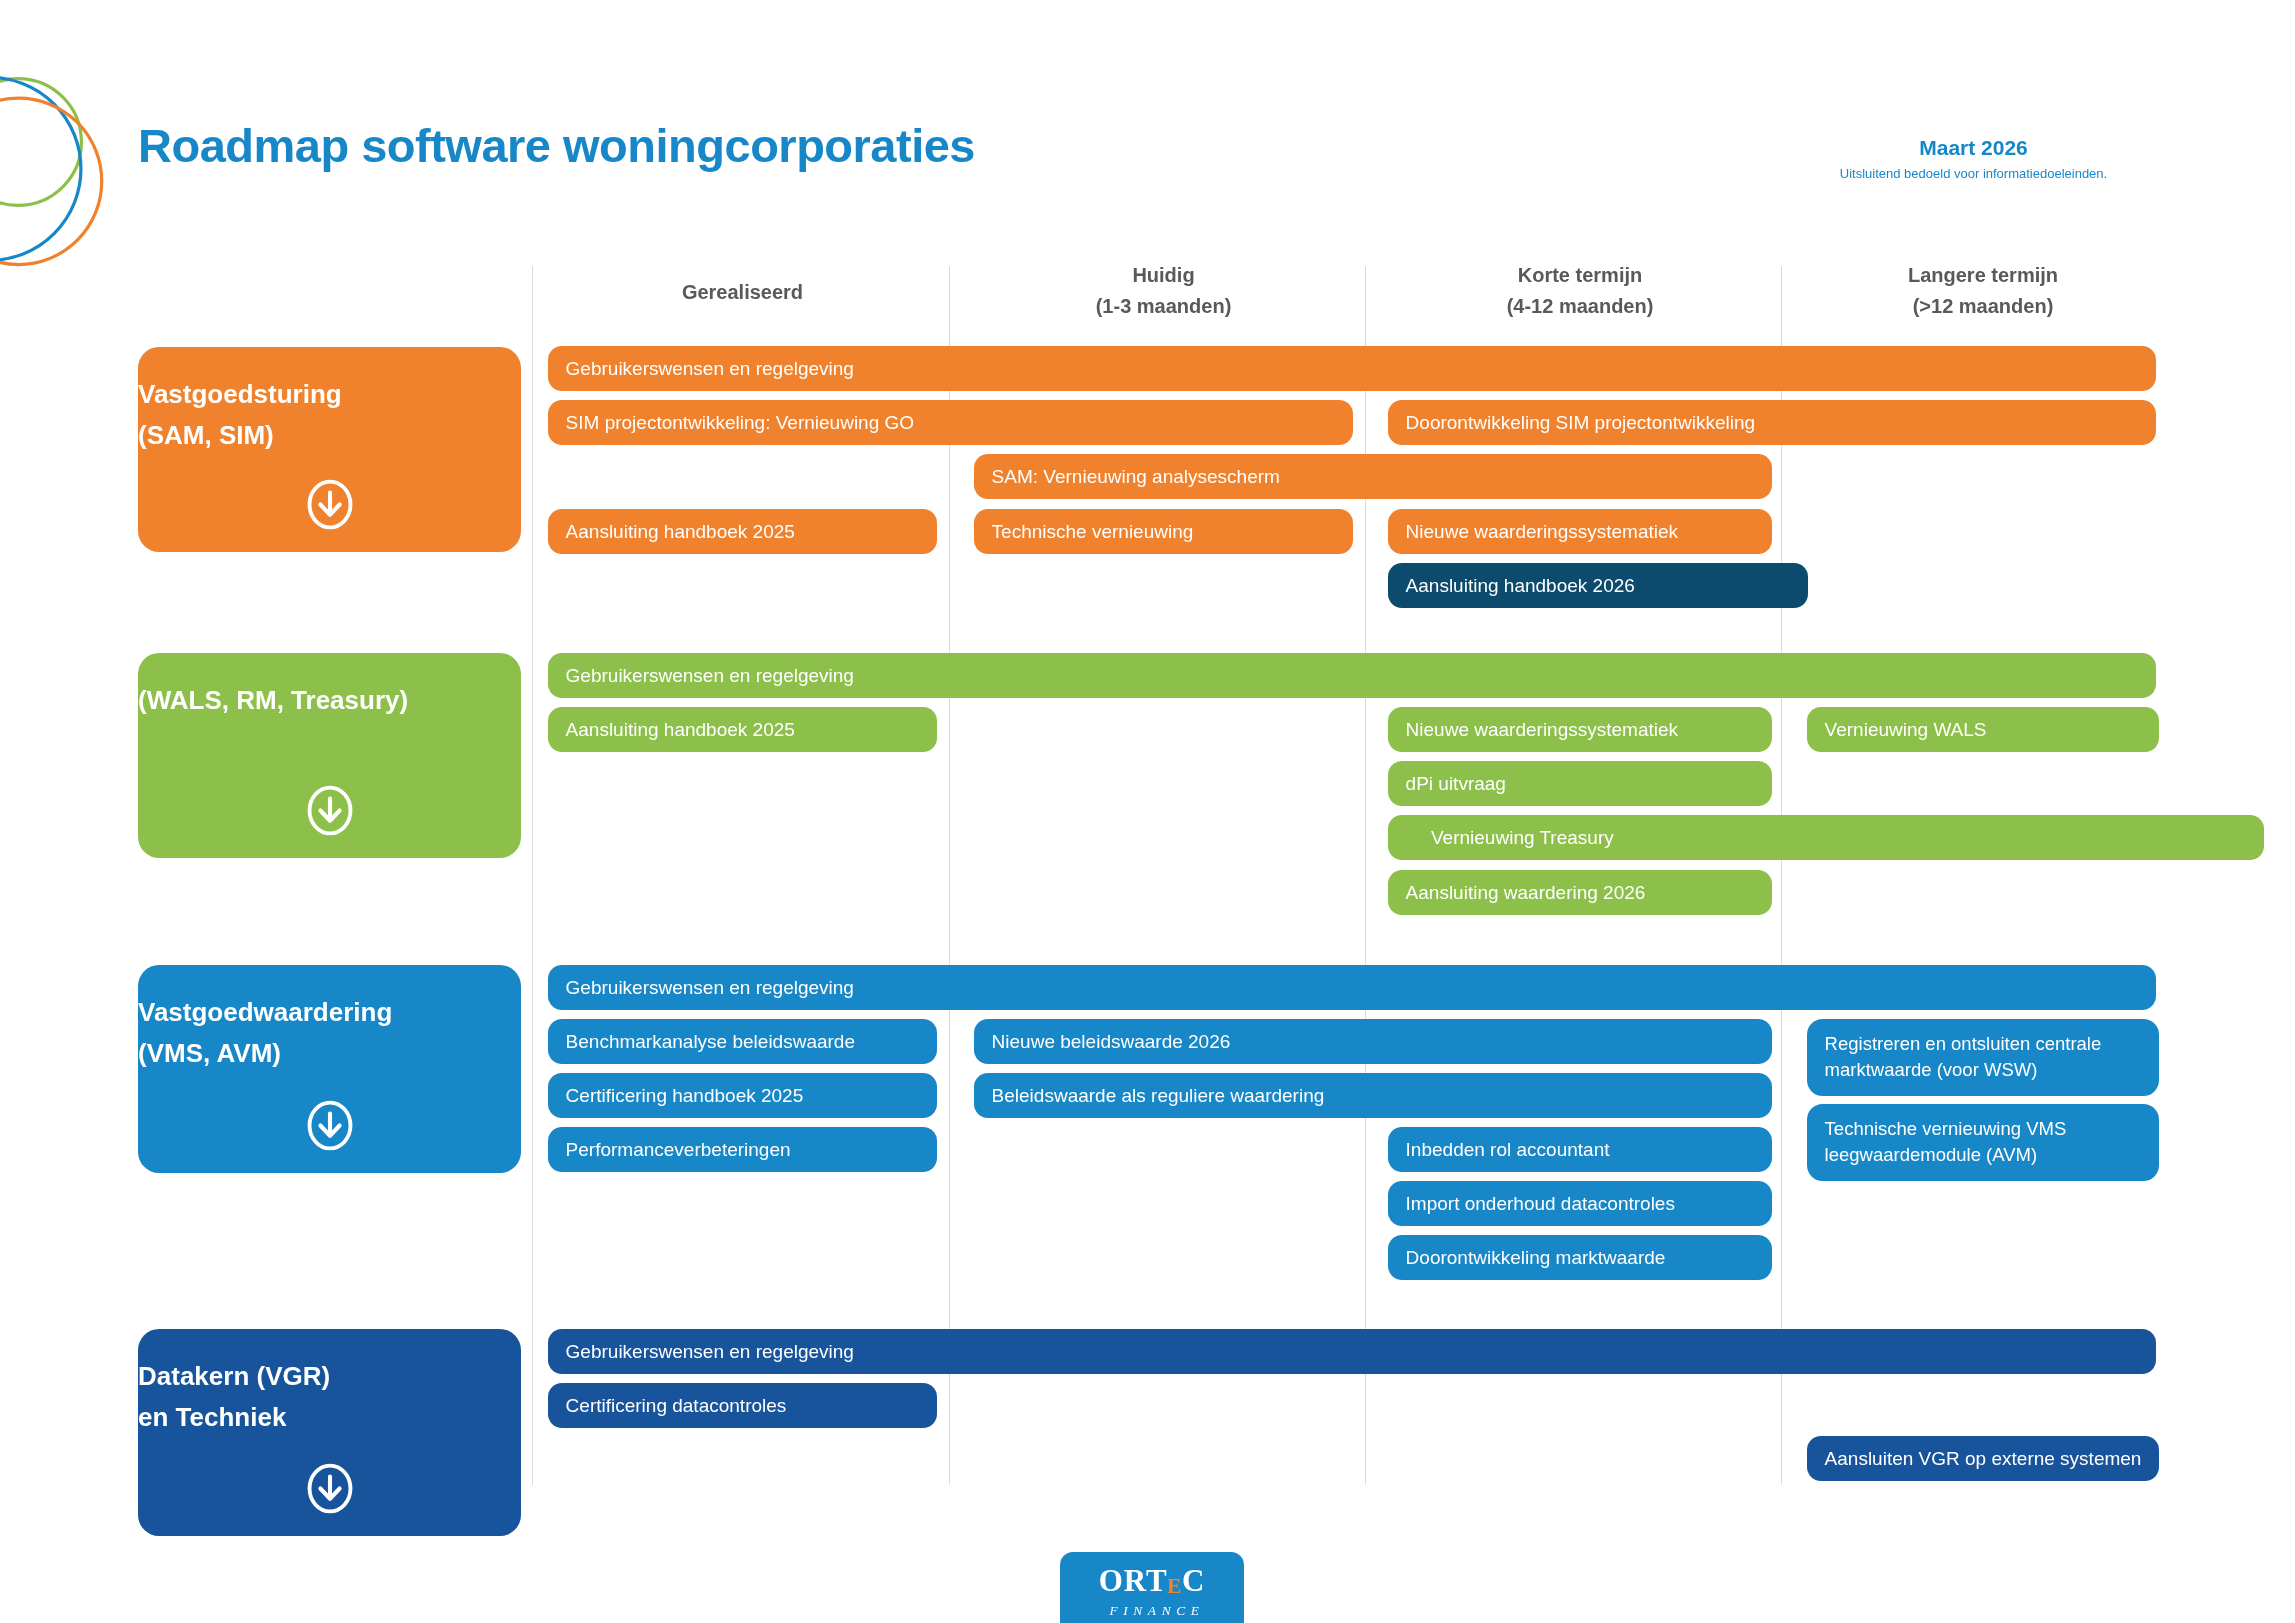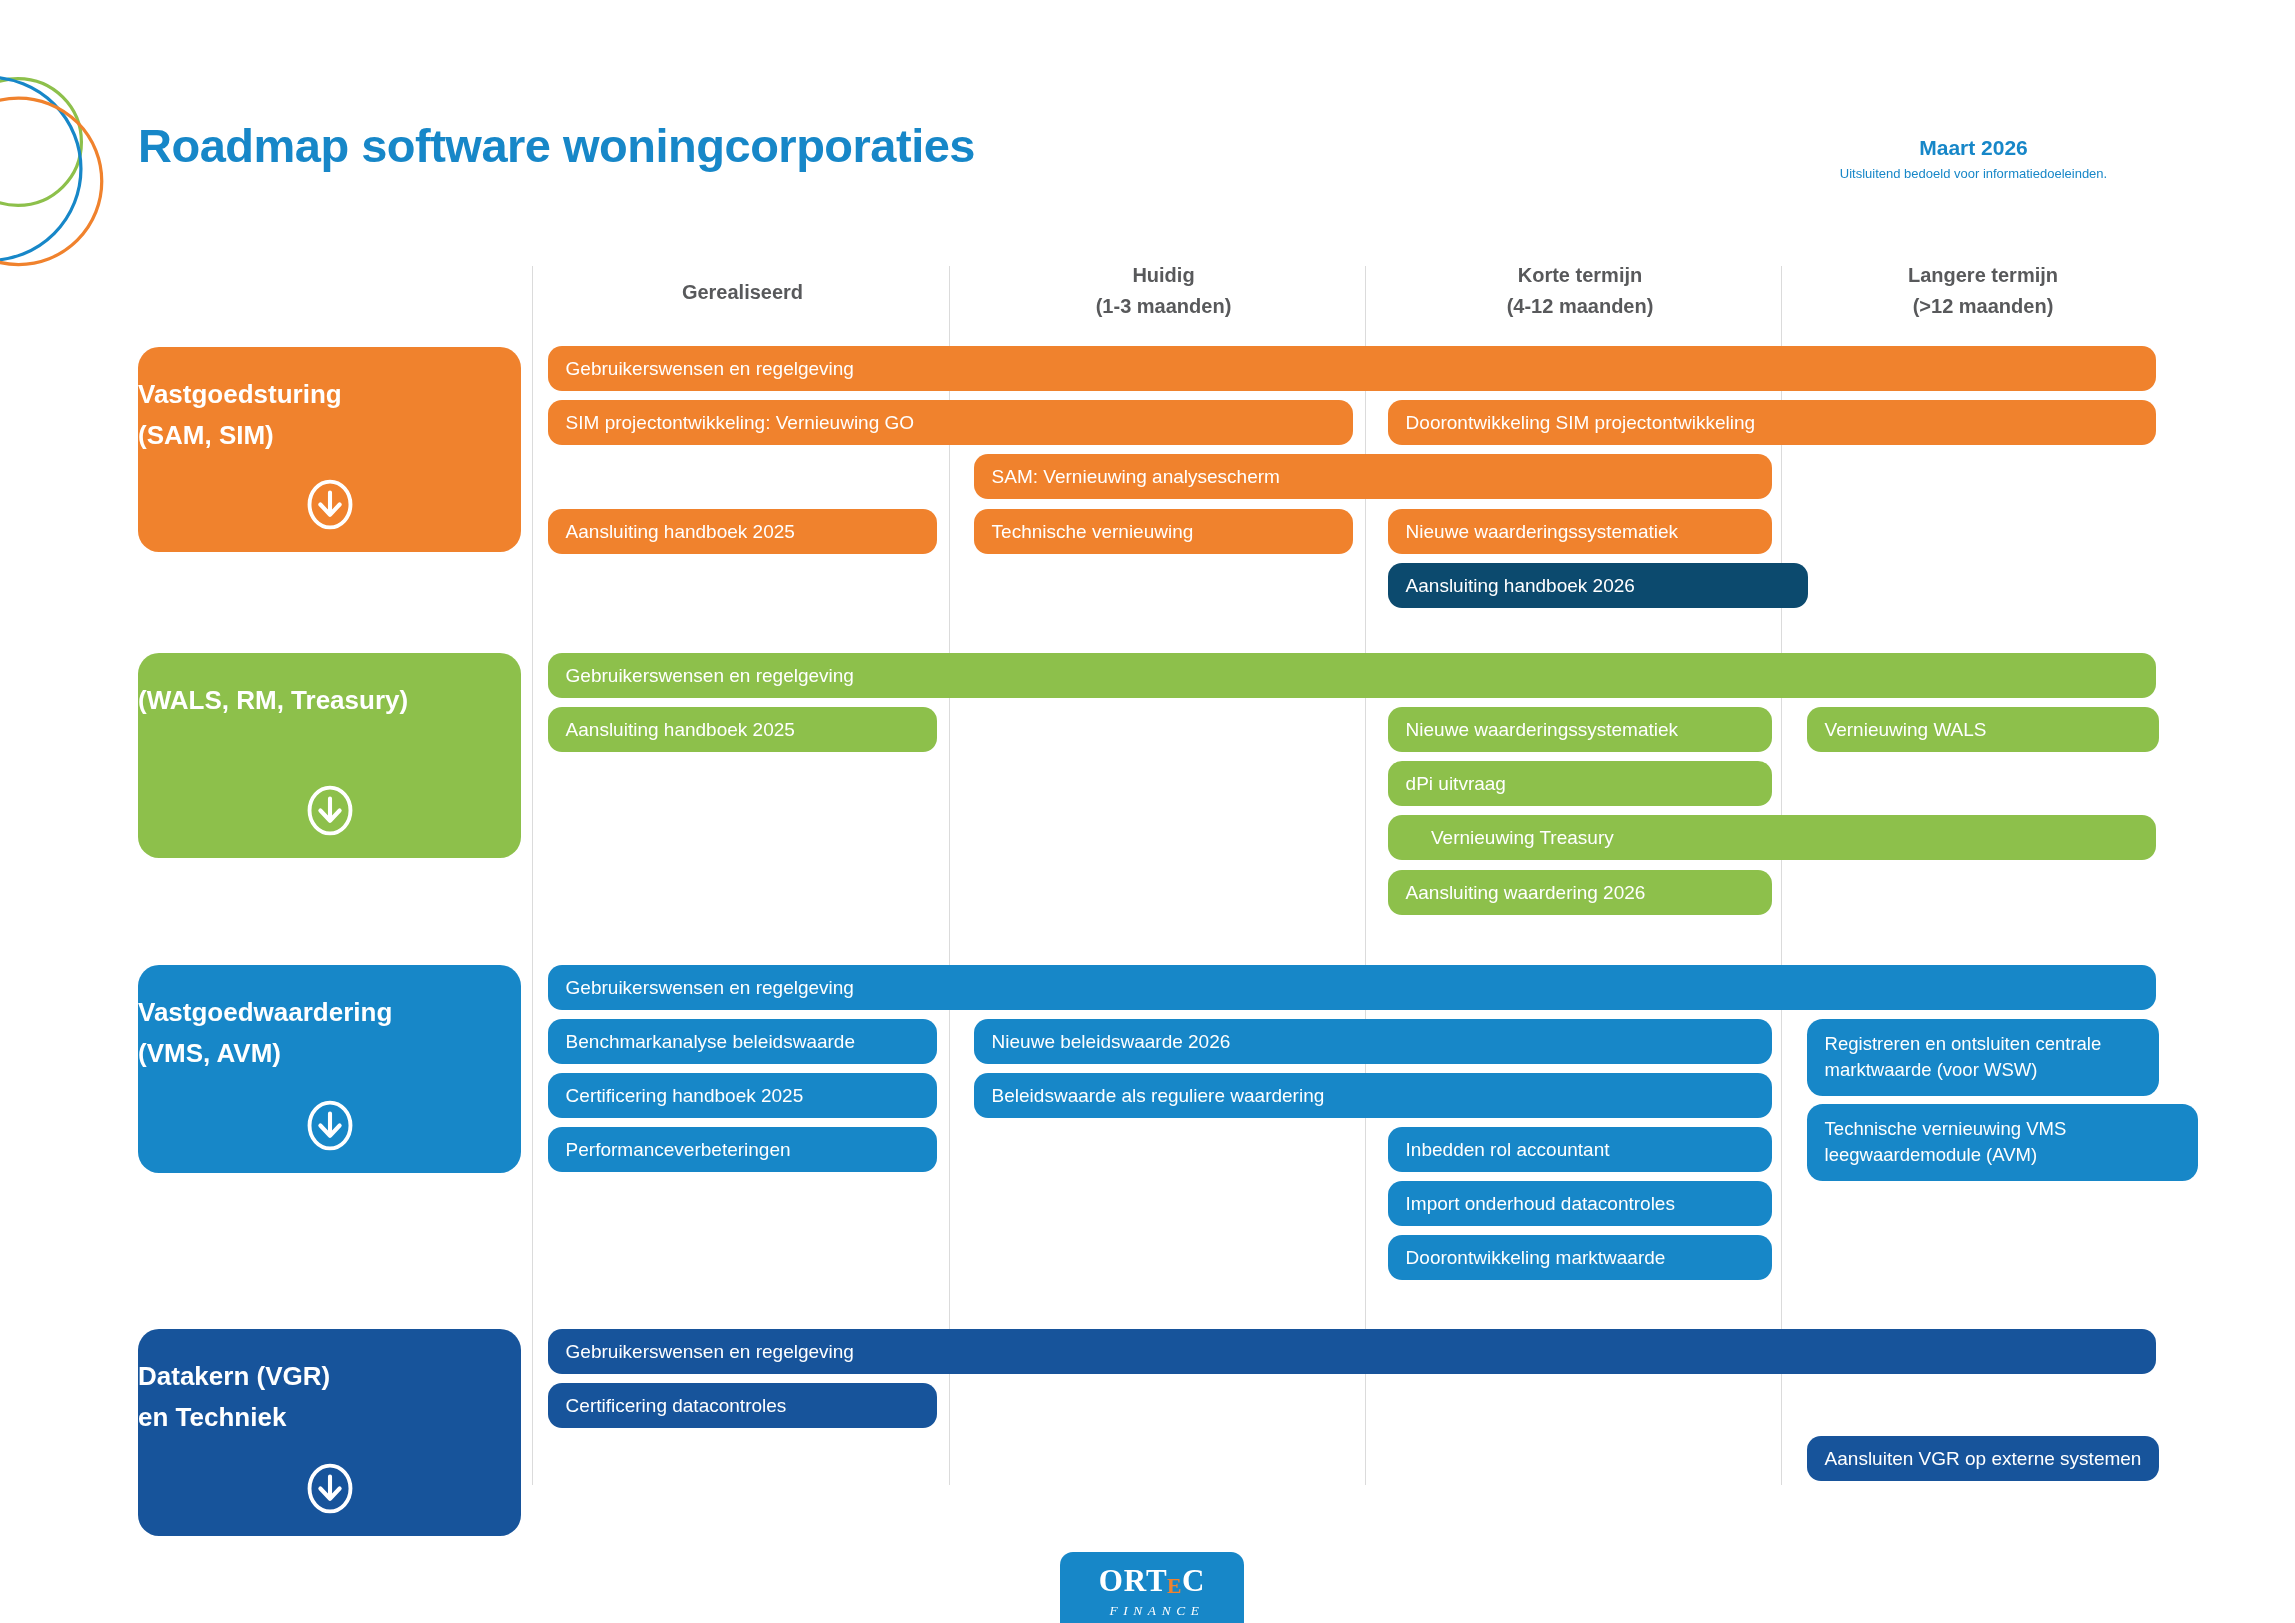--- a/index.html
+++ b/index.html
@@ -128,30 +128,30 @@
 <div class="bar" style="left: 548px; top: 509px; width: 389px; background: rgb(240, 130, 45);">Aansluiting handboek 2025</div>
 <div class="bar" style="left: 974px; top: 509px; width: 379px; background: rgb(240, 130, 45);">Technische vernieuwing</div>
 <div class="bar" style="left: 1388px; top: 509px; width: 384px; background: rgb(240, 130, 45);">Nieuwe waarderingssystematiek</div>
 <div class="bar" style="left: 1388px; top: 563px; width: 420px; background: #0c4a6e;">Aansluiting handboek 2026</div>
 
 <div class="bar" style="left: 548px; top: 653px; width: 1608px; background: rgb(141, 192, 75);">Gebruikerswensen en regelgeving</div>
 <div class="bar" style="left: 548px; top: 707px; width: 389px; background: rgb(141, 192, 75);">Aansluiting handboek 2025</div>
 <div class="bar" style="left: 1388px; top: 707px; width: 384px; background: rgb(141, 192, 75);">Nieuwe waarderingssystematiek</div>
 <div class="bar" style="left: 1807px; top: 707px; width: 352px; background: rgb(141, 192, 75);">Vernieuwing WALS</div>
 <div class="bar" style="left: 1388px; top: 761px; width: 384px; background: rgb(141, 192, 75);">dPi uitvraag</div>
-<div class="bar" style="left: 1388px; top: 815px; width: 768px; background: rgb(141, 192, 75); padding-left: 43px;">Vernieuwing Treasury</div>
+<div class="bar" style="left: 1388px; top: 815px; width: 876px; background: rgb(141, 192, 75); padding-left: 43px;">Vernieuwing Treasury</div>
 <div class="bar" style="left: 1388px; top: 870px; width: 384px; background: rgb(141, 192, 75);">Aansluiting waardering 2026</div>
 
 <div class="bar" style="left: 548px; top: 965px; width: 1608px; background: rgb(23, 135, 200);">Gebruikerswensen en regelgeving</div>
 <div class="bar" style="left: 548px; top: 1019px; width: 389px; background: rgb(23, 135, 200);">Benchmarkanalyse beleidswaarde</div>
 <div class="bar" style="left: 974px; top: 1019px; width: 798px; background: rgb(23, 135, 200);">Nieuwe beleidswaarde 2026</div>
 <div class="bar2" style="left: 1807px; top: 1019px; width: 352px; background: rgb(23, 135, 200);">Registreren en ontsluiten centrale marktwaarde (voor WSW)</div>
 <div class="bar" style="left: 548px; top: 1073px; width: 389px; background: rgb(23, 135, 200); border-radius: 14px;">Certificering handboek 2025</div>
 <div class="bar" style="left: 974px; top: 1073px; width: 798px; background: rgb(23, 135, 200);">Beleidswaarde als reguliere waardering</div>
-<div class="bar2" style="left: 1807px; top: 1104px; width: 391px; background: rgb(23, 135, 200);">Technische vernieuwing VMS leegwaardemodule (AVM)</div>
+<div class="bar2" style="left: 1807px; top: 1104px; width: 352px; background: rgb(23, 135, 200);">Technische vernieuwing VMS leegwaardemodule (AVM)</div>
 <div class="bar" style="left: 548px; top: 1127px; width: 389px; background: rgb(23, 135, 200);">Performanceverbeteringen</div>
 <div class="bar" style="left: 1388px; top: 1127px; width: 384px; background: rgb(23, 135, 200);">Inbedden rol accountant</div>
 <div class="bar" style="left: 1388px; top: 1181px; width: 384px; background: rgb(23, 135, 200);">Import onderhoud datacontroles</div>
 <div class="bar" style="left: 1388px; top: 1235px; width: 384px; background: rgb(23, 135, 200);">Doorontwikkeling marktwaarde</div>
 
 <div class="bar" style="left: 548px; top: 1329px; width: 1608px; background: rgb(23, 84, 155);">Gebruikerswensen en regelgeving</div>
 <div class="bar" style="left: 548px; top: 1383px; width: 389px; background: rgb(23, 84, 155);">Certificering datacontroles</div>
 <div class="bar" style="left: 1807px; top: 1436px; width: 352px; background: rgb(23, 84, 155);">Aansluiten VGR op externe systemen</div>
 
 <div class="logo">

